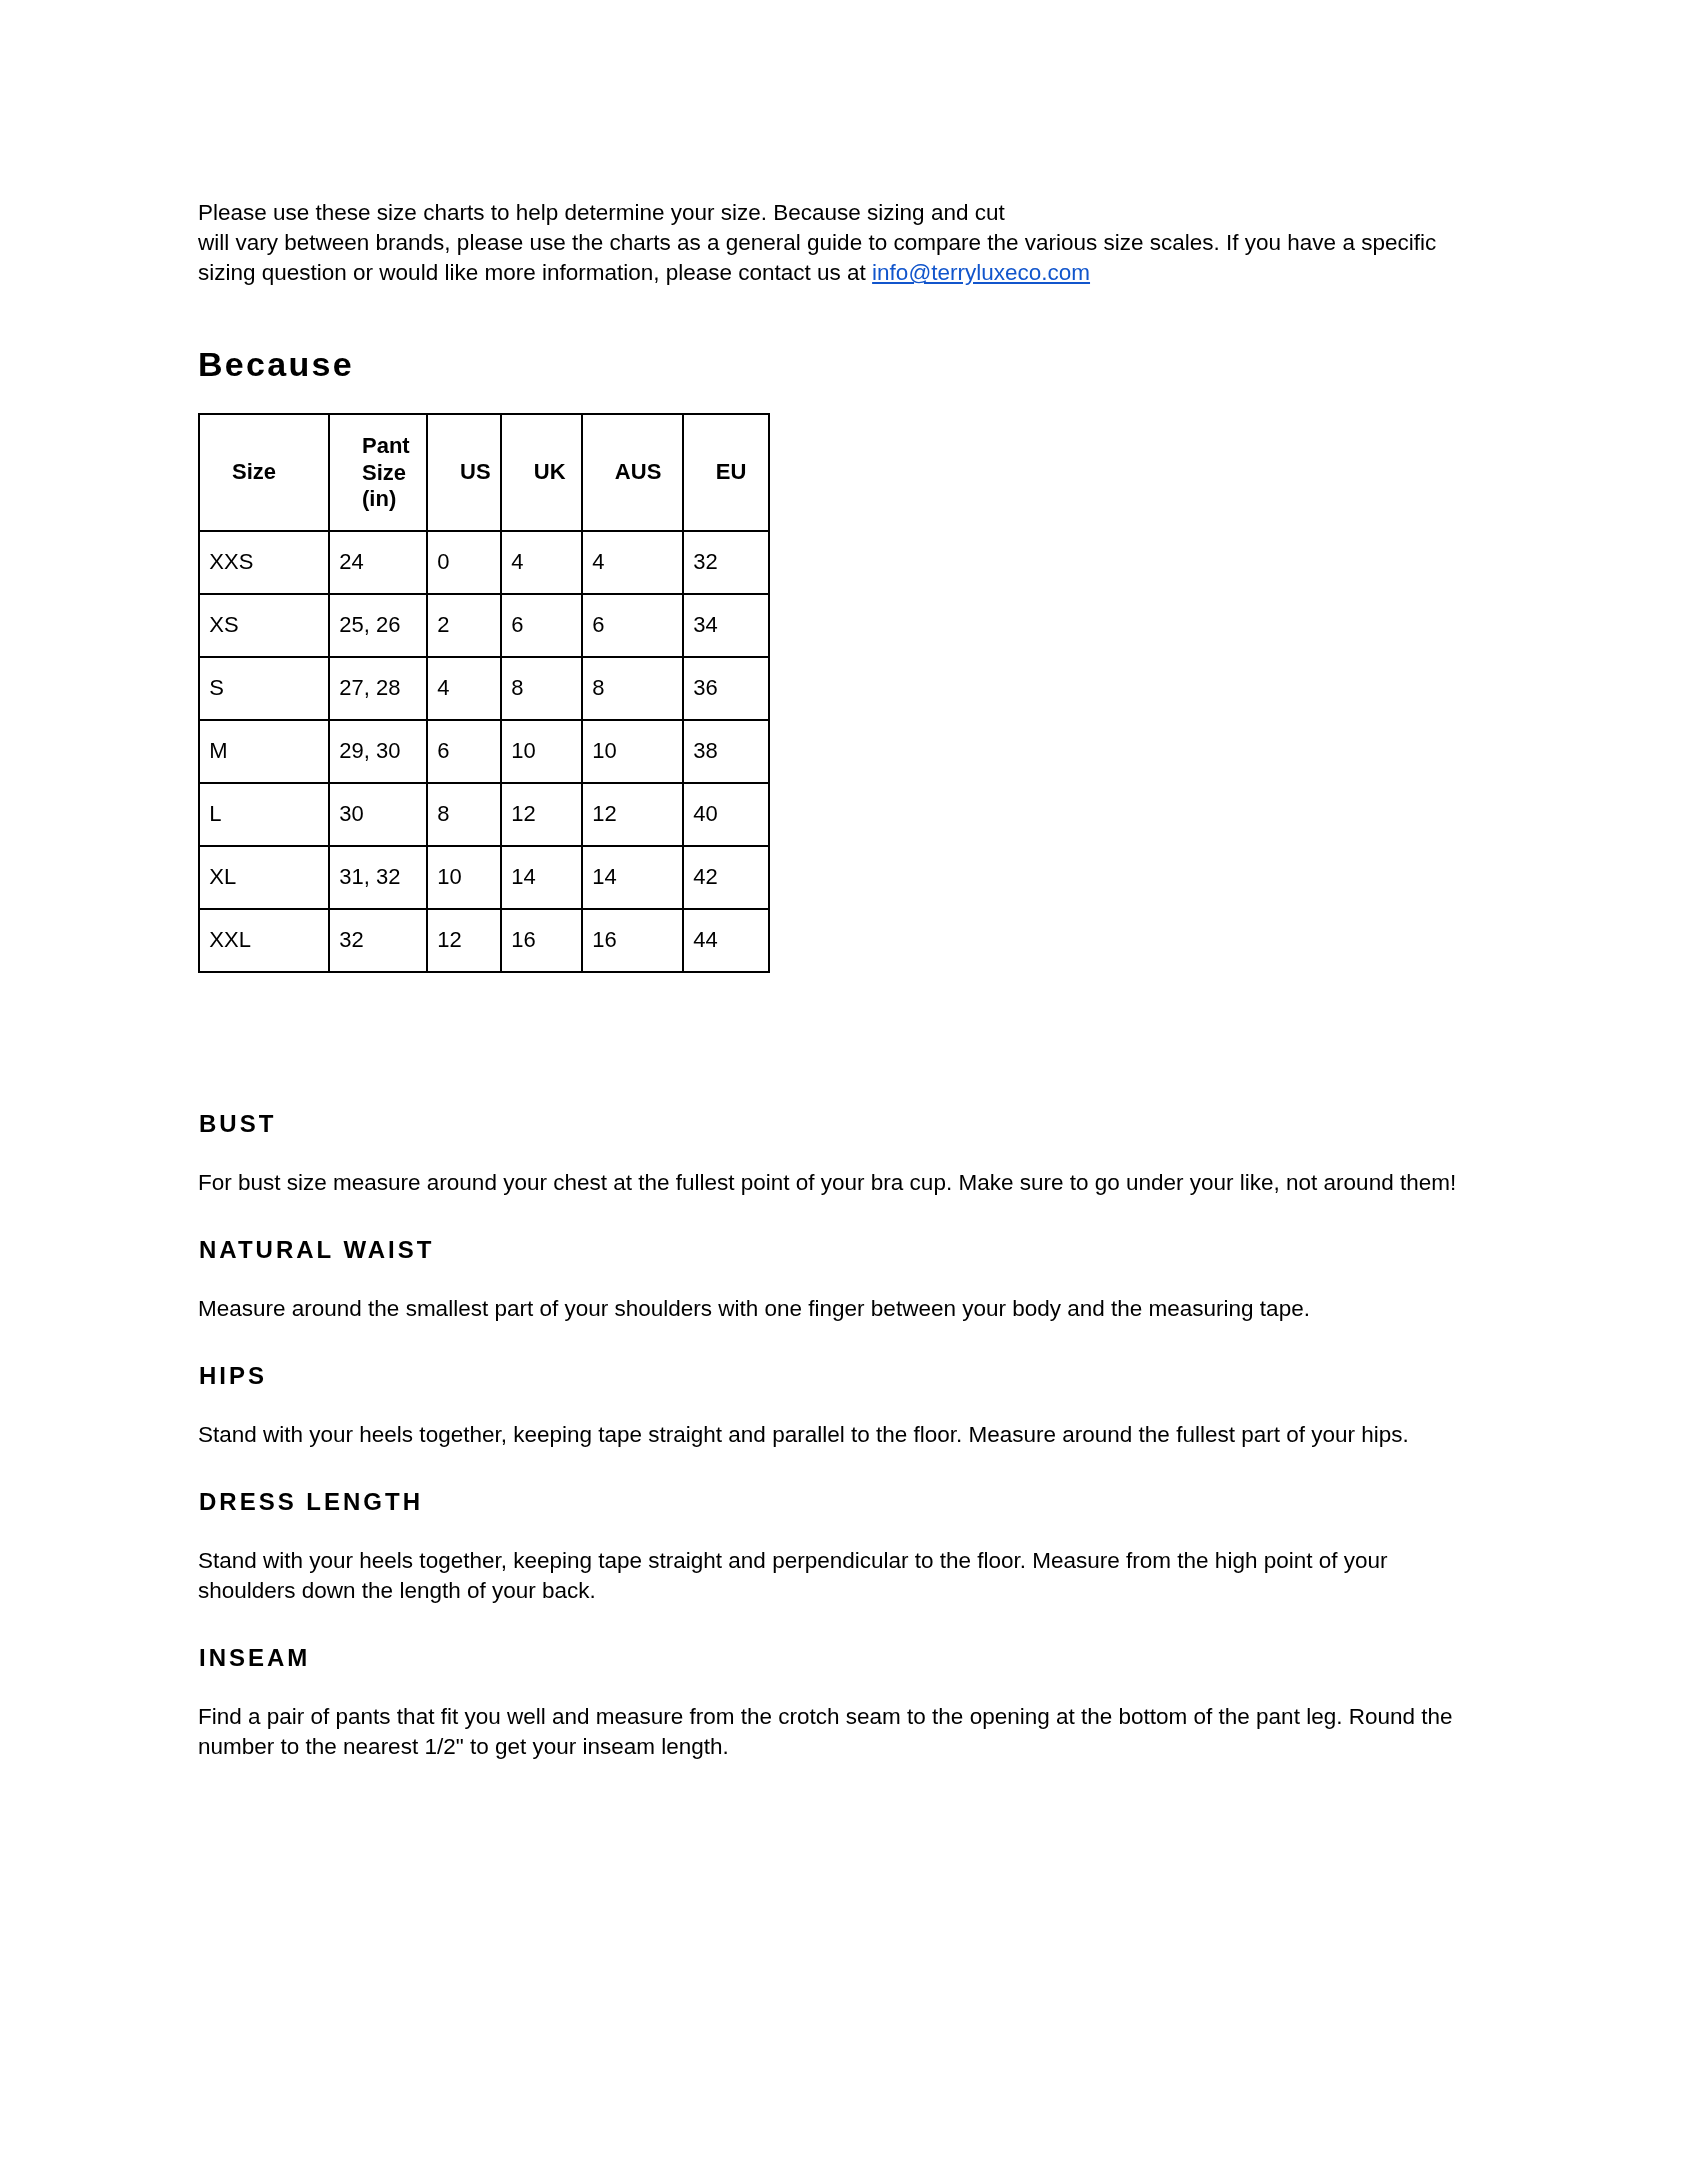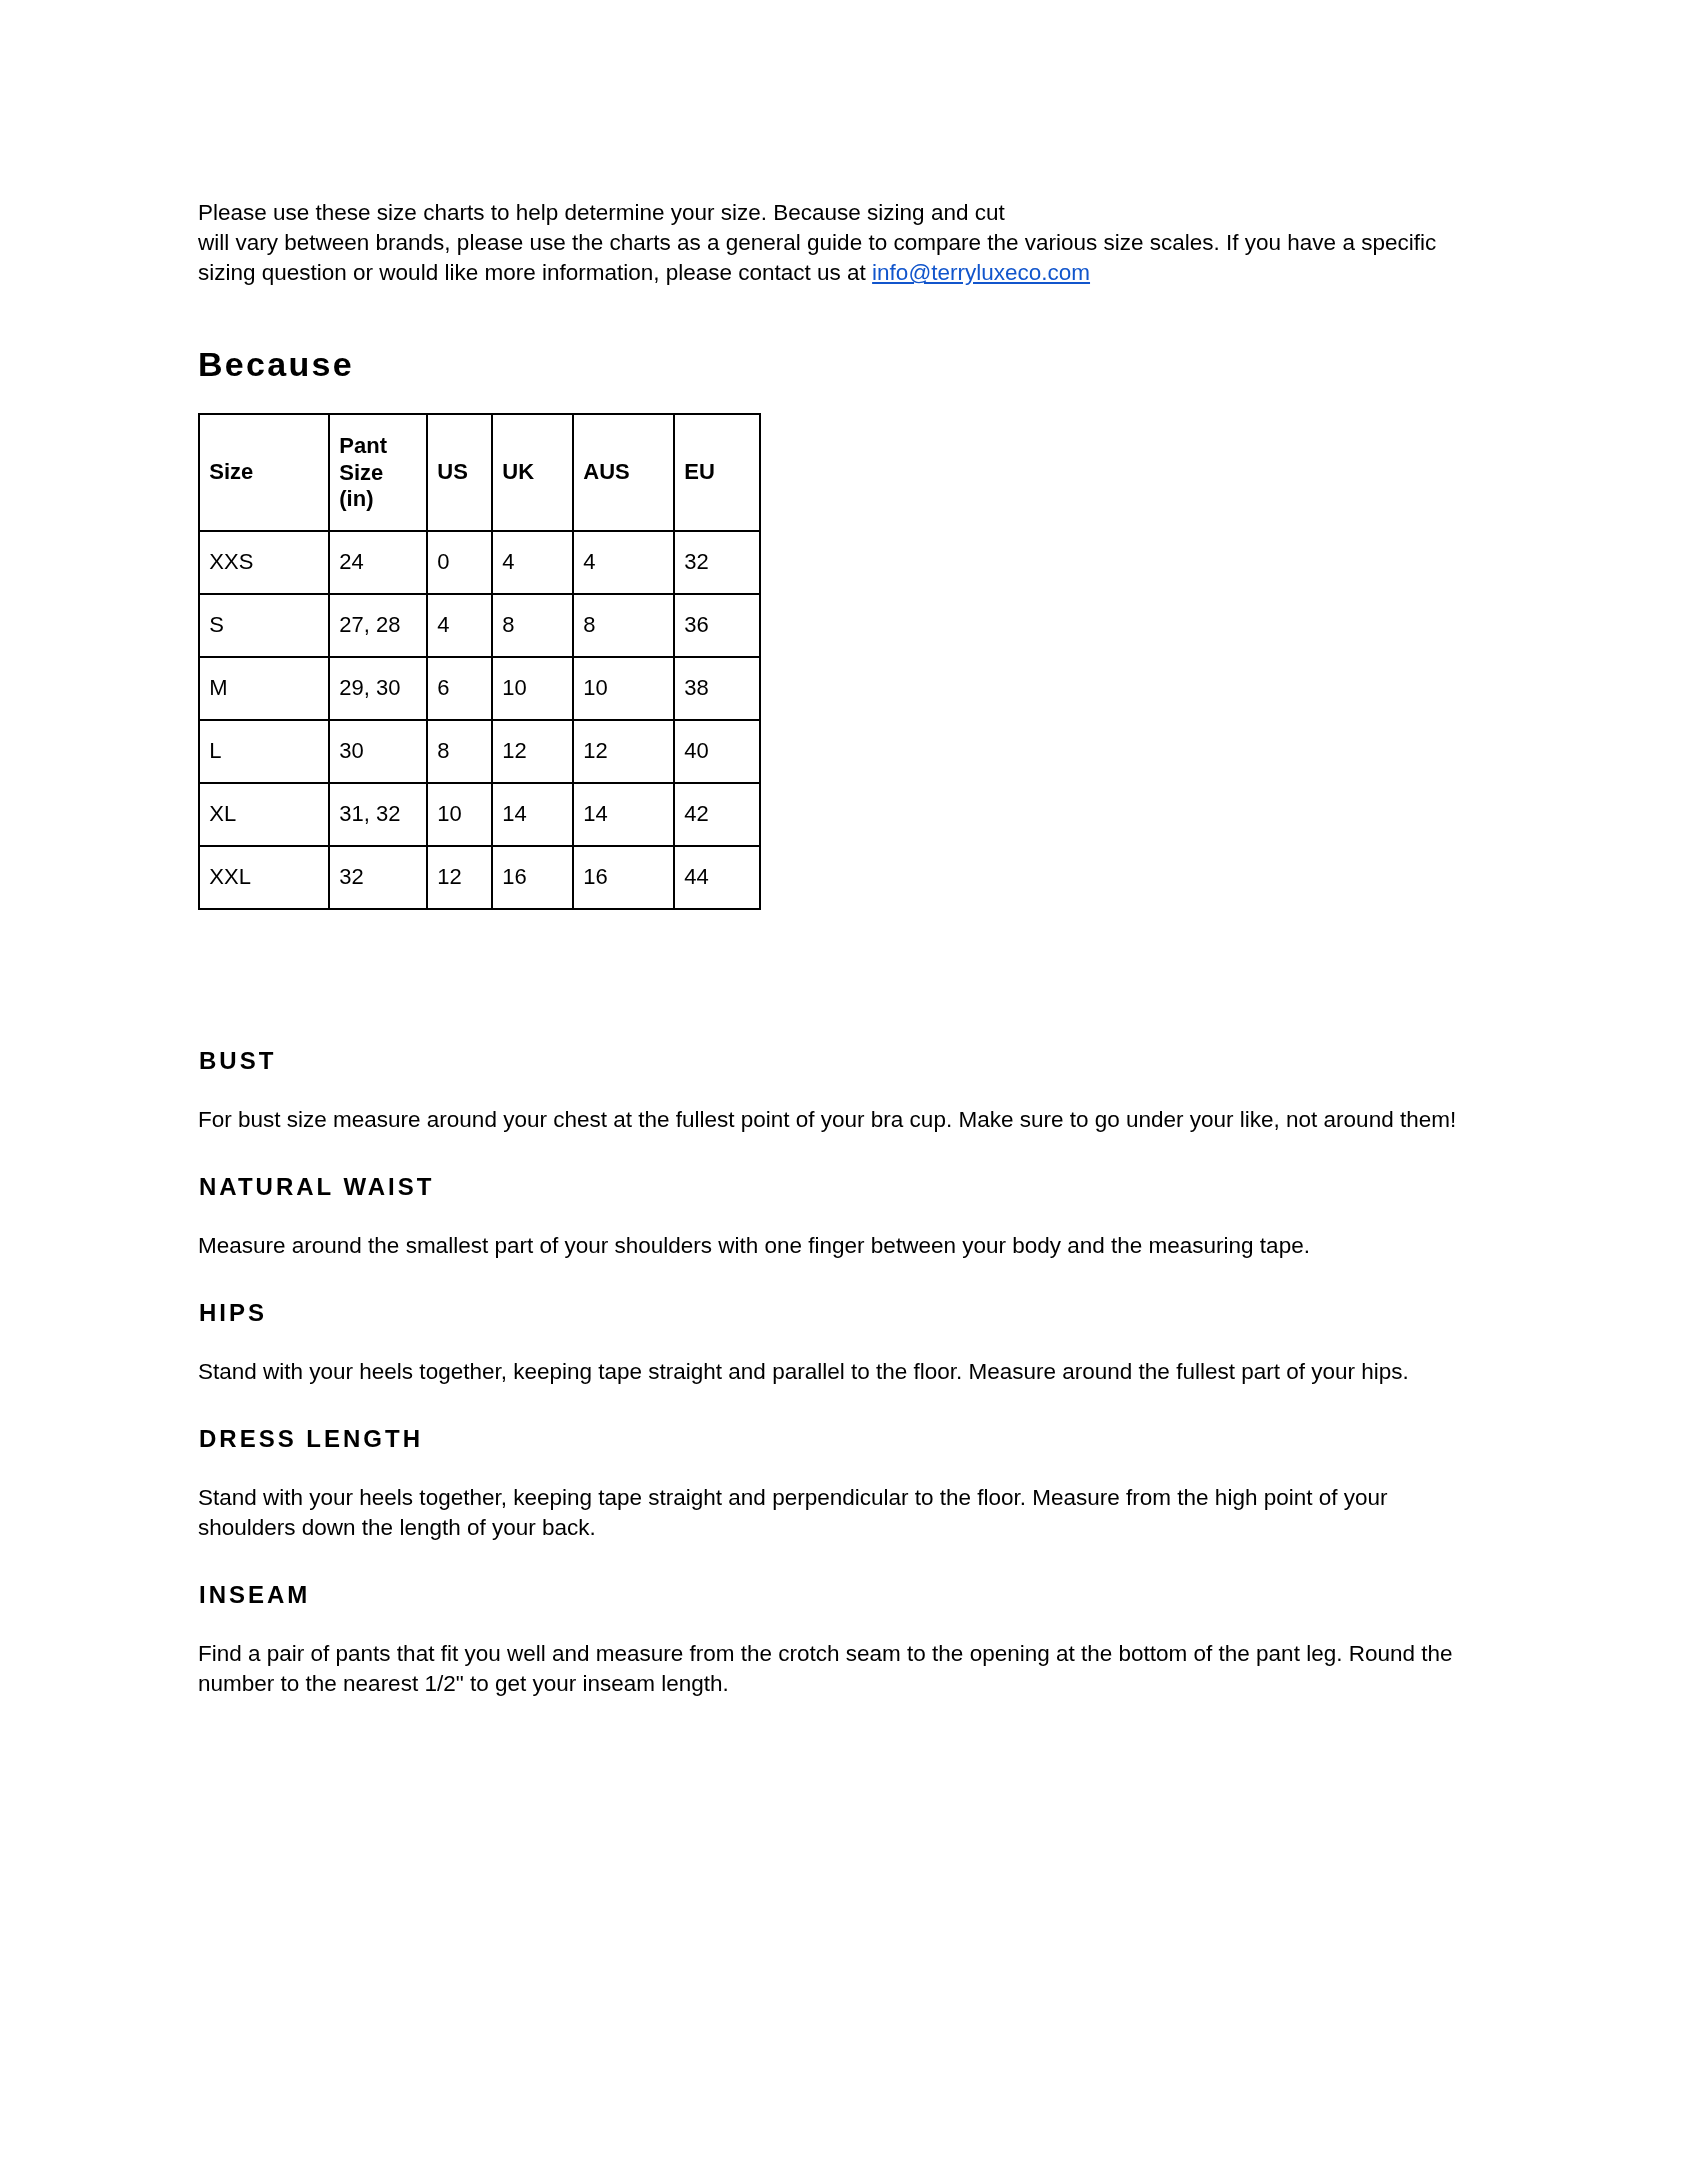--- a/index.html
+++ b/index.html
@@ -77,20 +77,21 @@
     font-size: 22px;
     font-weight: normal;
     line-height: 1.22;
     color: #000000;
     background: #ffffff;
   }
   table.size-table thead th {
     font-weight: bold;
     vertical-align: middle;
     height: 99px;
+    padding-left: 32px;
   }
   table.size-table tbody td {
     height: 45px;
   }
   col.c-size     { width: 130px; }
   col.c-pant     { width: 98px; }
   col.c-us       { width: 65px;  }
   col.c-uk       { width: 81px; }
   col.c-aus      { width: 101px; }
   col.c-eu       { width: 86px; }
@@ -146,20 +147,28 @@
       <tbody>
         <tr>
           <td>XXS</td>
           <td>24</td>
           <td>0</td>
           <td>4</td>
           <td>4</td>
           <td>32</td>
         </tr>
         <tr>
+          <td>XS</td>
+          <td>25, 26</td>
+          <td>2</td>
+          <td>6</td>
+          <td>6</td>
+          <td>34</td>
+        </tr>
+        <tr>
           <td>S</td>
           <td>27, 28</td>
           <td>4</td>
           <td>8</td>
           <td>8</td>
           <td>36</td>
         </tr>
         <tr>
           <td>M</td>
           <td>29, 30</td>

